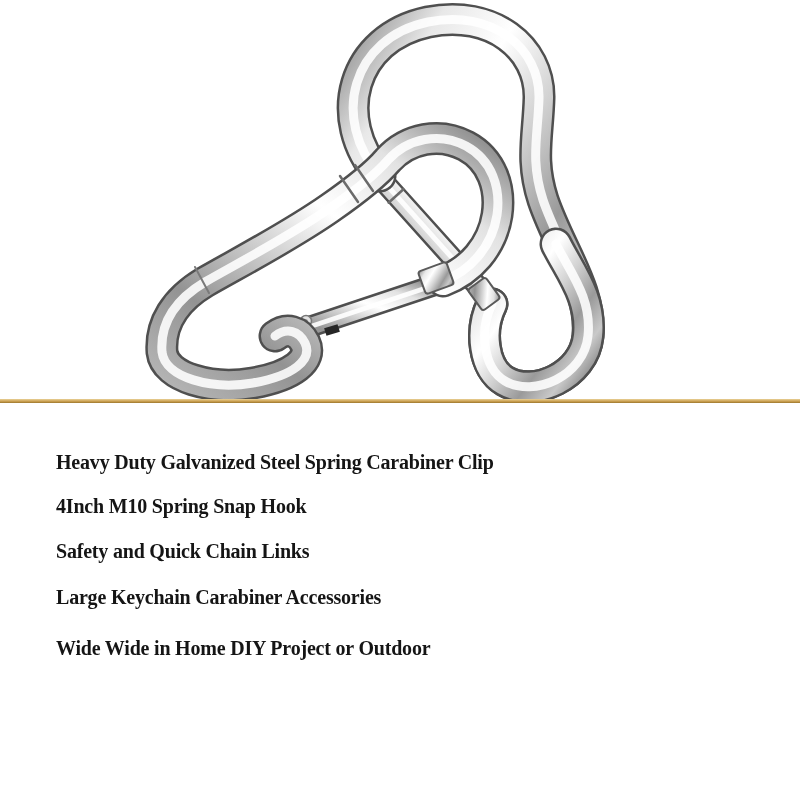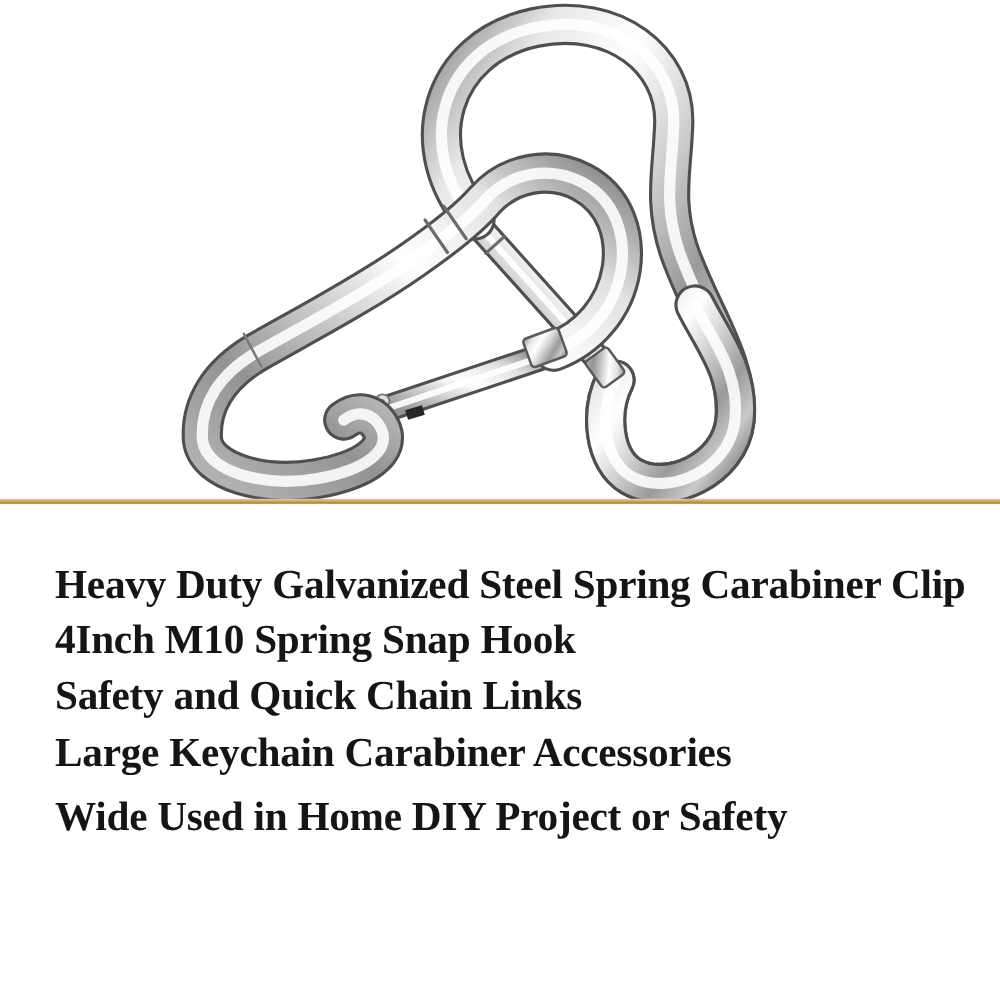--- a/index.html
+++ b/index.html
@@ -12,23 +12,23 @@
   }
   .photo{
     position:absolute;left:0;top:0;width:800px;height:400px;
   }
   .divider{
     position:absolute;left:0;top:399px;width:800px;height:4px;
     background:linear-gradient(#e9d197,#cda253 55%,#9c762c);
   }
   .caption{position:absolute;left:0;top:0;width:800px;height:800px;pointer-events:none;}
   .cap-line{
-    position:absolute;left:44px;
+    position:absolute;left:56px;
     font-weight:bold;
-    font-size:33px;
+    font-size:20px;
     color:#151515;
     letter-spacing:-0.2px;
     white-space:nowrap;
     line-height:1;
   }
   .l1{top:452px;}
   .l2{top:496px;}
   .l3{top:541px;}
   .l4{top:587px;}
   .l5{top:638px;}
@@ -107,16 +107,16 @@
     </g>
   </svg>
 
   <div class="divider"></div>
 
   <div class="caption">
     <div class="cap-line l1">Heavy Duty Galvanized Steel Spring Carabiner Clip</div>
     <div class="cap-line l2">4Inch M10 Spring Snap Hook</div>
     <div class="cap-line l4">Large Keychain Carabiner Accessories</div>
     <div class="cap-line l3">Safety and Quick Chain Links</div>
-    <div class="cap-line l5">Wide Used in Home DIY Project or Safety</div>
+    <div class="cap-line l5">Wide Wide in Home DIY Project or Outdoor</div>
   </div>
 
 </div>
 
 </body></html>

